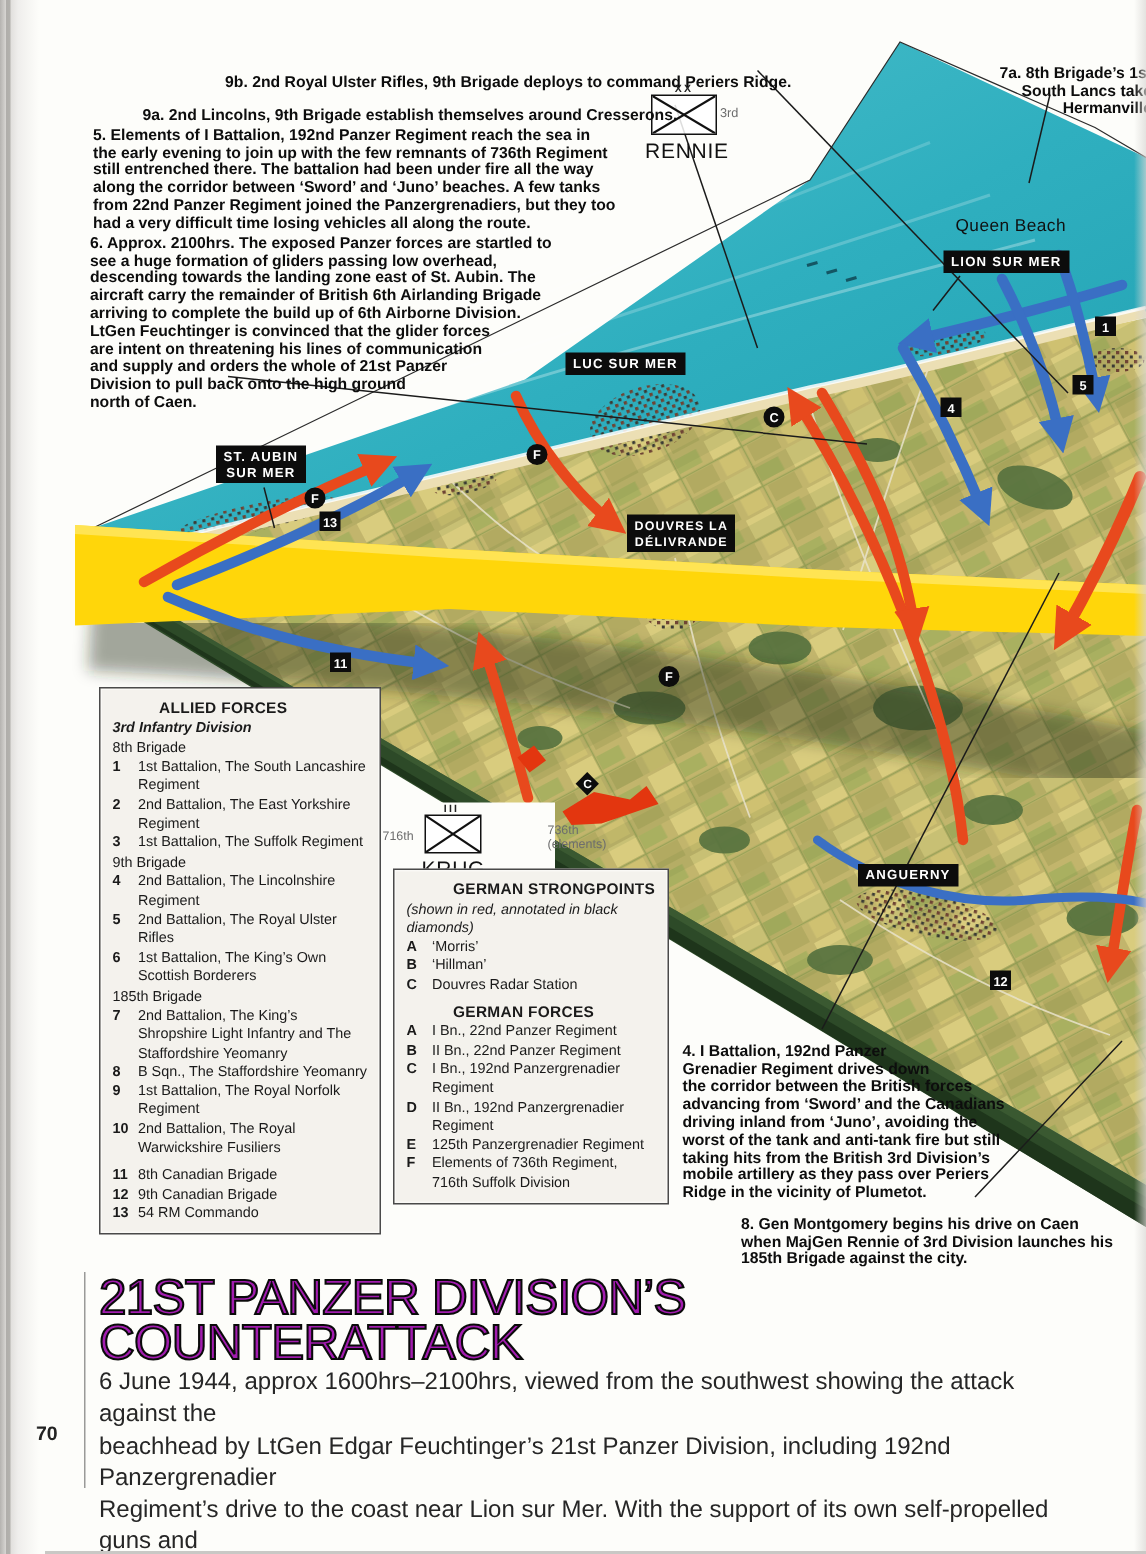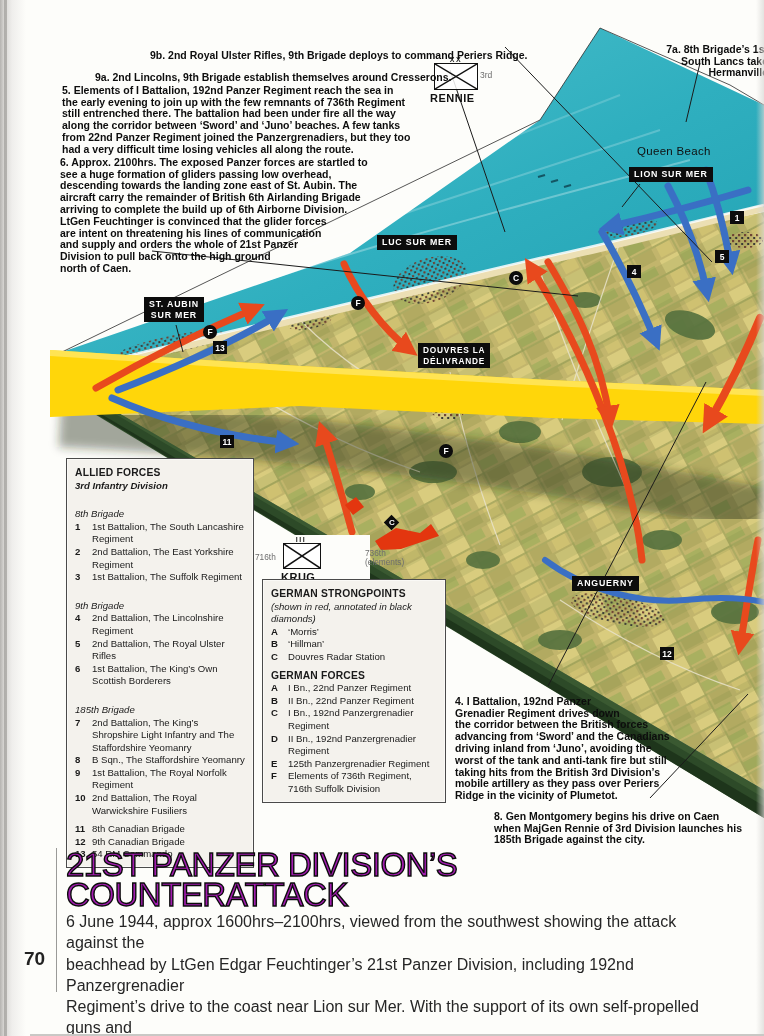--- a/index.html
+++ b/index.html
@@ -17,39 +17,39 @@
   
   .mk{position:absolute;background:#0c0c0c;color:#fff;font-weight:700;display:flex;
       align-items:center;justify-content:center;}
   .mk-sq{width:14px;height:13px;font-size:8.5px;}
   .mk-c{width:14px;height:14px;border-radius:50%;font-size:8.5px;}
   .mk-d{width:11px;height:11px;transform:rotate(45deg);font-size:8px;}
   .mk-d span{transform:rotate(-45deg);}
   
   .legend{position:absolute;background:#f4f2ed;border:1px solid #4a4a4a;padding:8px 8px 6px 8px;
           font-size:9.6px;line-height:12.6px;color:#1a1a1a;box-shadow:0 0 0 1px rgba(255,255,255,.5) inset;}
-  .lg-title{font-weight:700;font-size:10.3px;letter-spacing:.2px;}
+  .lg-title{font-weight:700;font-size:10.3px;letter-spacing:.2px;margin-left:31px;}
   .lg-div{font-weight:700;font-style:italic;}
-  .lg-head{font-style:italic;margin-top:16px;}
+  .lg-head{margin-top:1px;}
   .lg-row{display:grid;grid-template-columns:17px 1fr;}
   .lg-row .n{font-weight:700;}
   .lg-gap{height:6px;}
   
   .unit{position:absolute;color:#111;}
   .unit .ech{font-size:7px;font-weight:700;letter-spacing:1.5px;text-align:center;color:#222;}
   .unit .ubox{border:1.6px solid #111;background:rgba(255,255,255,.85);position:relative;}
   .unit .side{position:absolute;font-size:8.5px;color:#6d6d6d;}
-  .unit .uname{font-weight:700;font-size:11px;letter-spacing:.5px;margin-top:2px;}
+  .unit .uname{font-weight:400;font-size:14px;letter-spacing:.5px;margin-top:2px;}
   .usmall{font-size:8.3px;color:#6d6d6d;line-height:9px;white-space:pre-line;}
   
   #title{position:absolute;left:66px;top:850px;font-weight:400;font-size:33px;line-height:30px;
          letter-spacing:-.5px;color:#a21caf;-webkit-text-stroke:1.4px #0a0a0a;}
   #intro{position:absolute;left:66px;top:911px;width:660px;font-size:16px;line-height:21.3px;
          color:#262626;white-space:pre-line;}
-  #pageno{position:absolute;left:24px;top:948px;font-weight:700;font-size:19px;color:#222;}
+  #pageno{position:absolute;left:24px;top:948px;font-weight:700;font-size:13px;color:#222;}
   #vrule{position:absolute;left:56px;top:848px;width:1px;height:144px;background:#9a9a98;}
   
   #edgeL{position:absolute;left:0;top:0;width:26px;height:1036px;
          background:linear-gradient(90deg,#b5b3b0 0,#d8d6d3 4px,#efeeec 12px,rgba(255,255,255,0) 26px);}
   #edgeL2{position:absolute;left:4px;top:0;width:3px;height:1036px;background:#8e8c89;opacity:.55;}
   #edgeR{position:absolute;right:0;top:0;width:8px;height:1036px;
          background:linear-gradient(270deg,#d9d8d5 0,rgba(255,255,255,0) 8px);opacity:.7;}
   #edgeB{position:absolute;left:30px;bottom:0;width:734px;height:2px;background:#c9c8c5;}
   svg{position:absolute;left:0;top:0;}
 </style>

